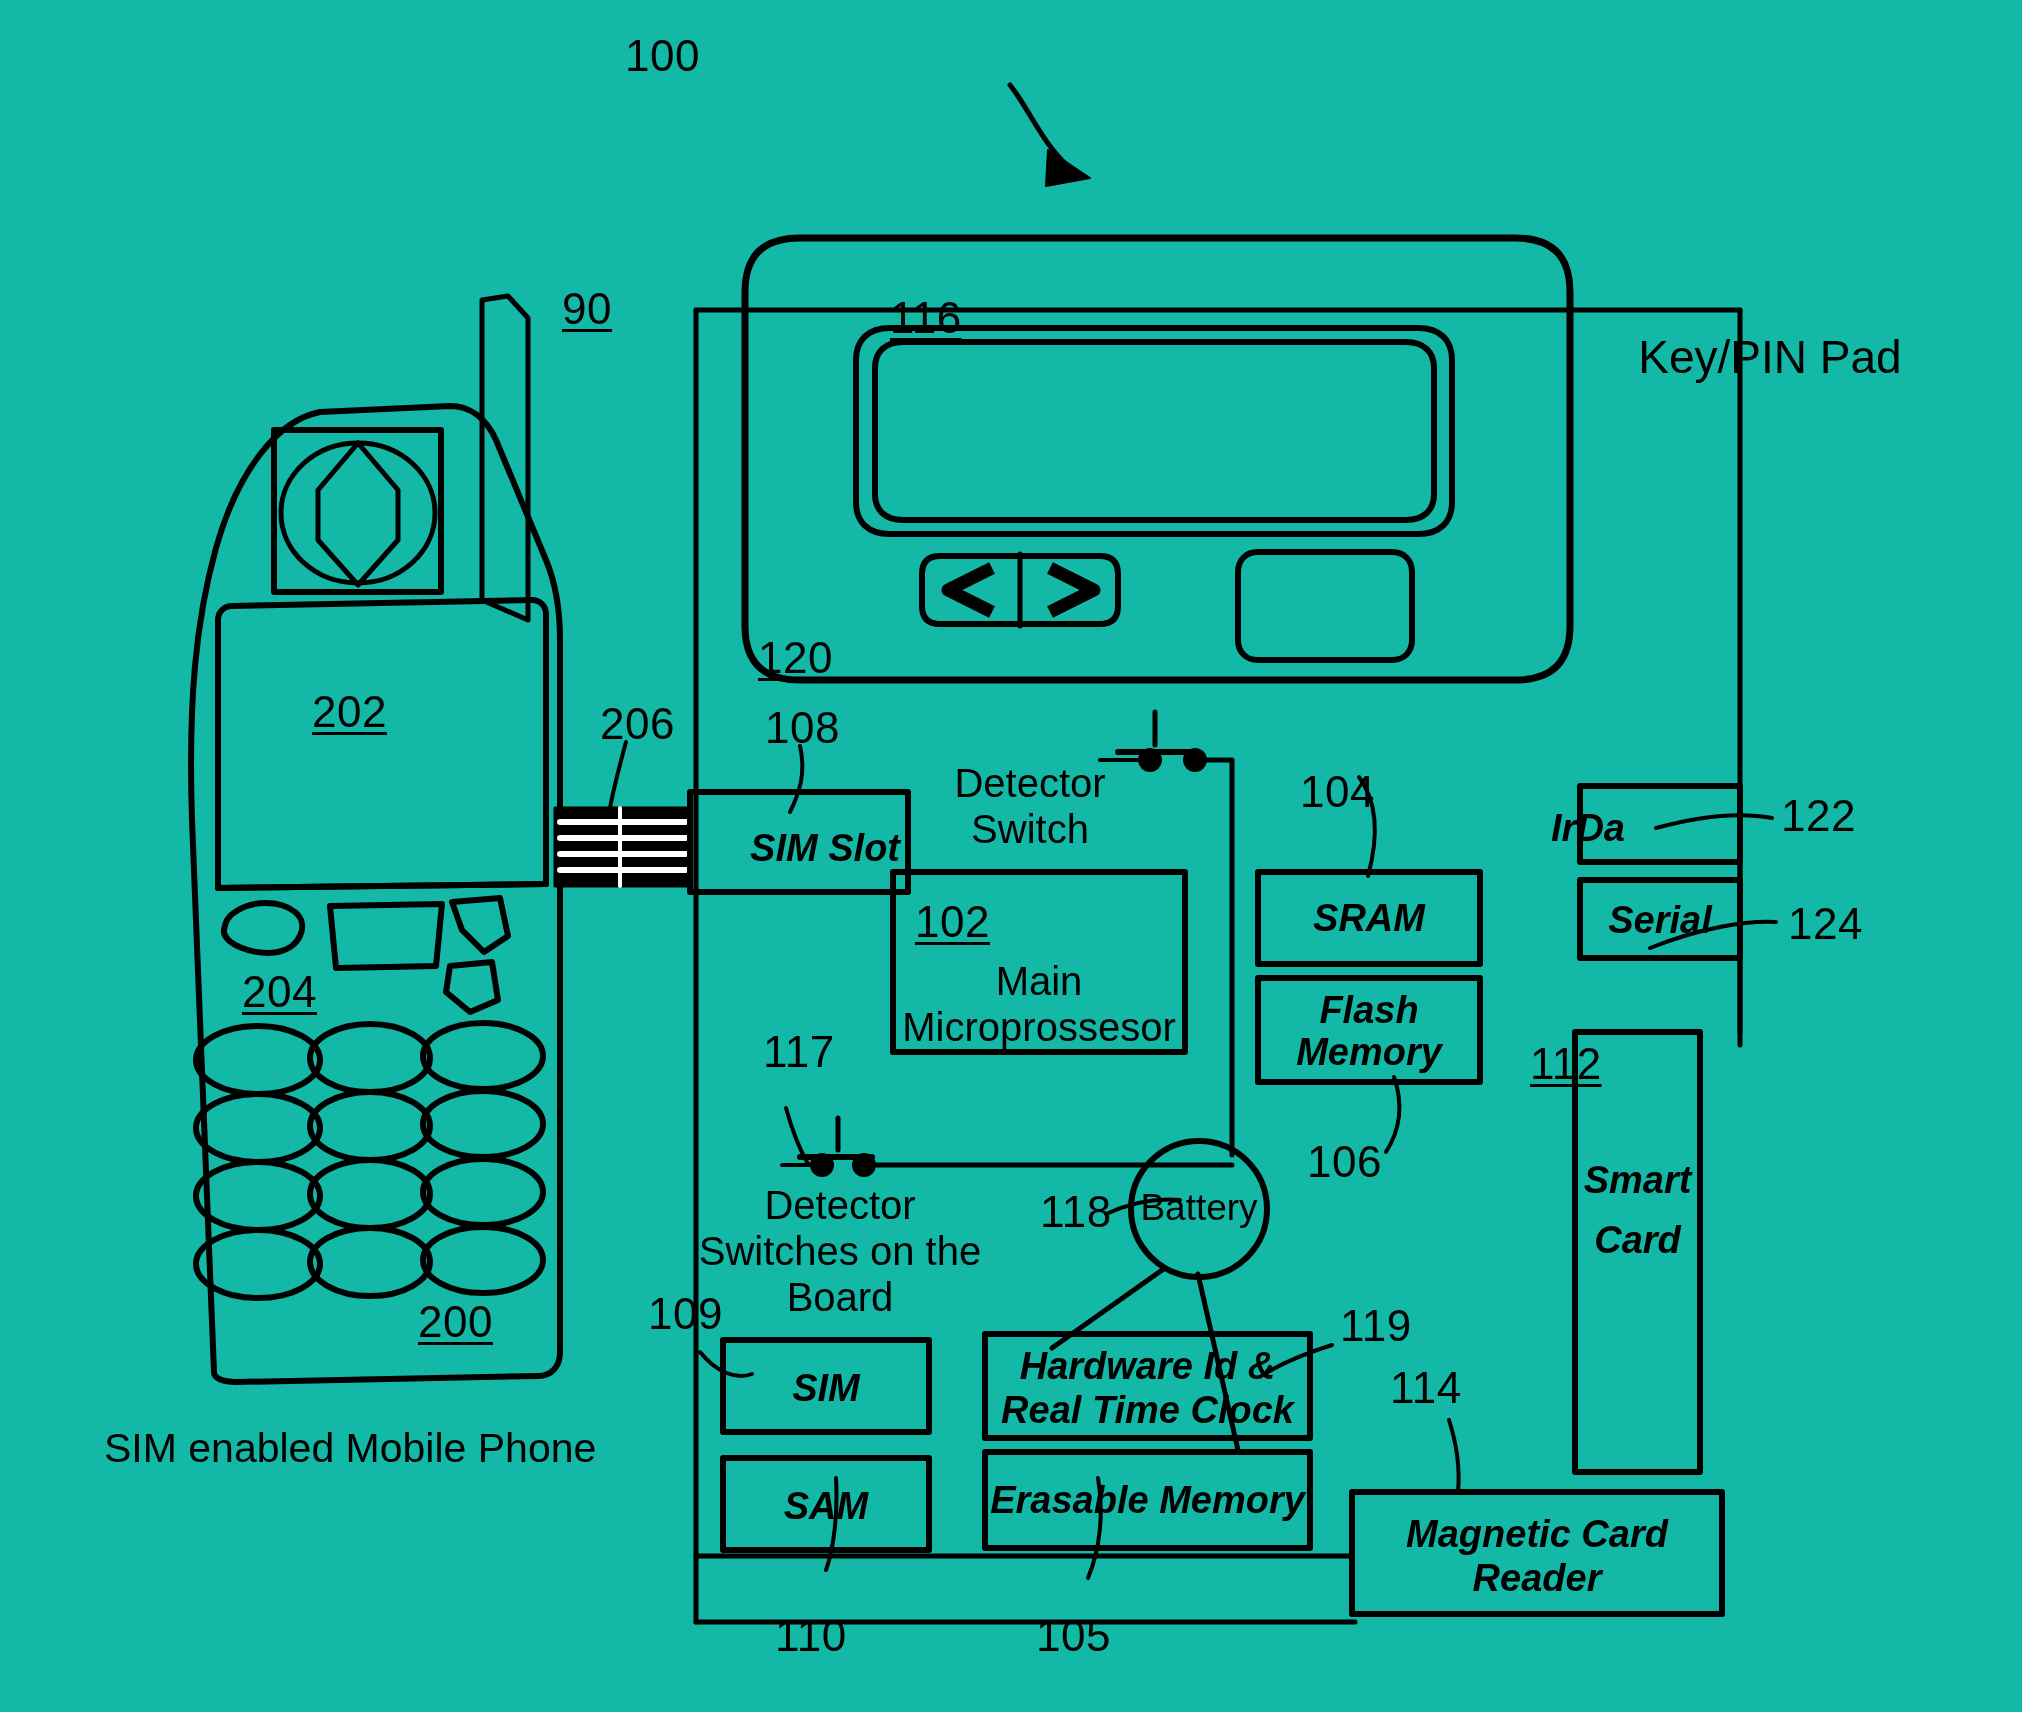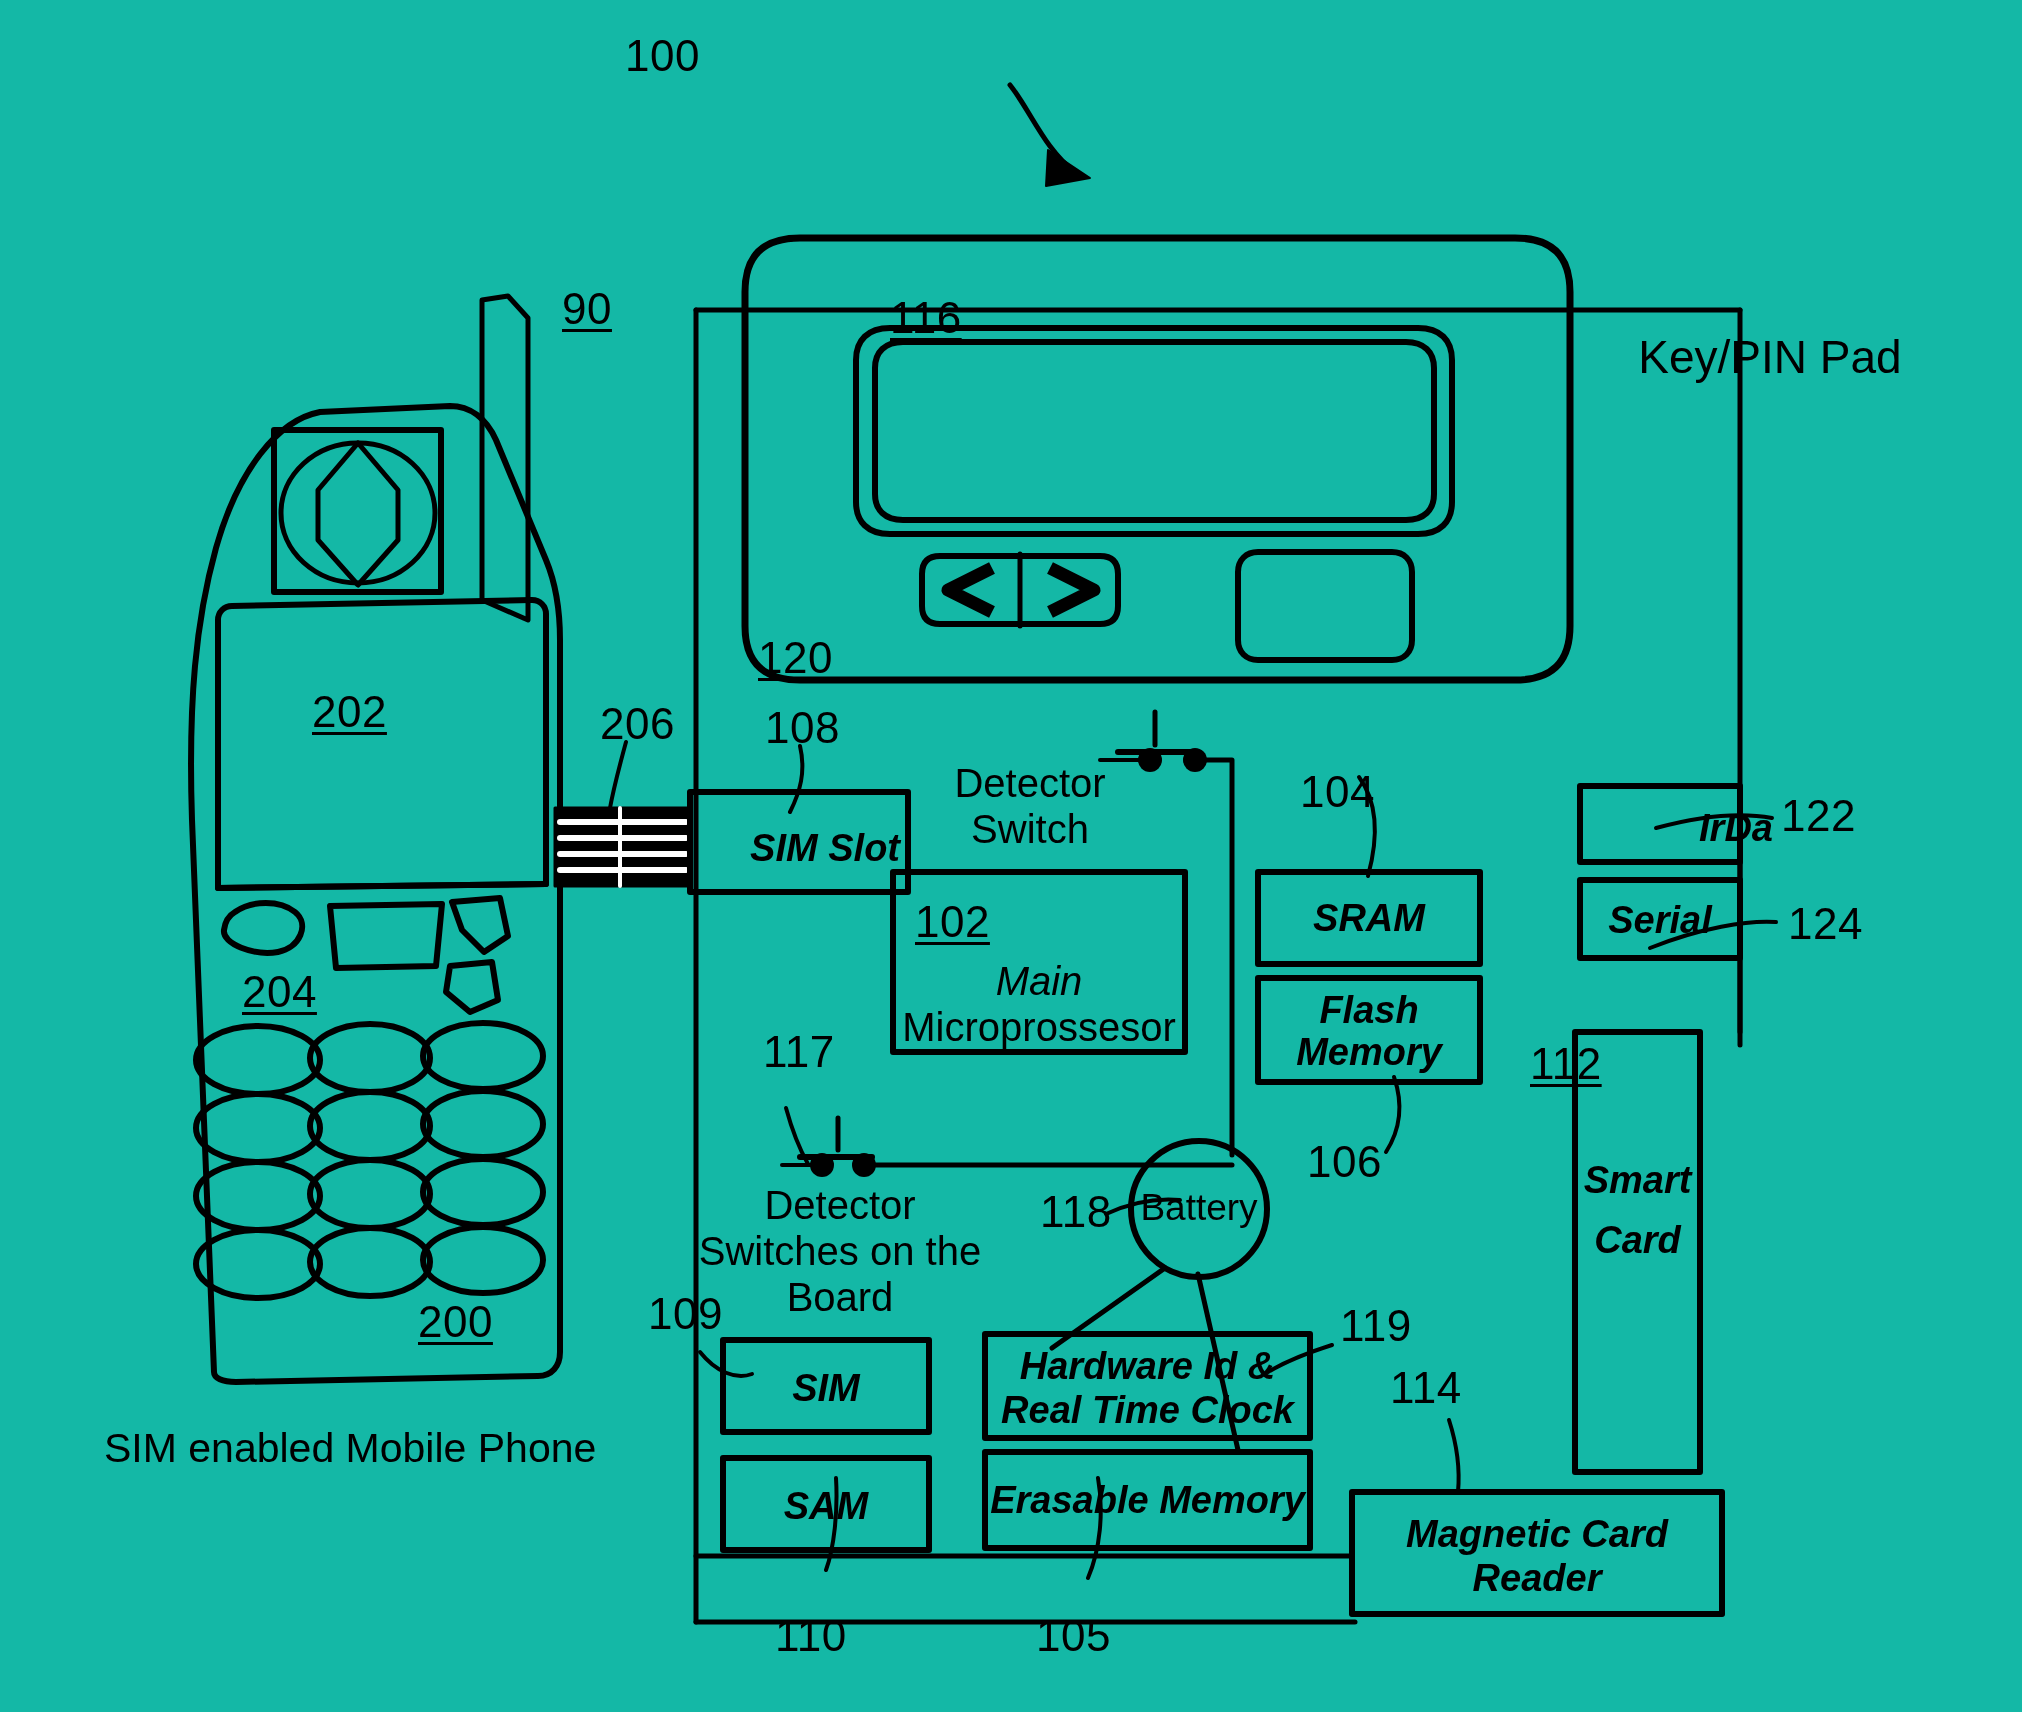--- a/index.html
+++ b/index.html
@@ -232,21 +232,21 @@
   <div class="lbl num" style="left:600px; top:698px;">206</div>
 
   <div class="lbl num" style="left:765px; top:702px;">108</div>
 
   <div class="lbl ital" style="left:710px; top:826px; width:190px;text-align:right;">SIM Slot</div>
 
   <div class="lbl plain ctr" style="left:905px; top:760px; width:250px;">Detector</div>
   <div class="lbl plain ctr" style="left:905px; top:806px; width:250px;">Switch</div>
 
   <div class="lbl num-u" style="left:915px; top:896px;">102</div>
-  <div class="lbl plain ctr" style="left:893px; top:958px; width:292px;font-style:italic;">Main</div>
+  <div class="lbl plain ctr" style="left:893px; top:958px; width:292px;">Main</div>
   <div class="lbl plain ctr" style="left:893px; top:1004px; width:292px;">Microprossesor</div>
 
   <div class="lbl num" style="left:1300px; top:766px;">104</div>
   <div class="lbl ital ctr" style="left:1258px; top:896px; width:222px;">SRAM</div>
 
   <div class="lbl ital ctr" style="left:1258px; top:988px; width:222px;">Flash</div>
   <div class="lbl ital ctr" style="left:1258px; top:1030px; width:222px;">Memory</div>
   <div class="lbl num" style="left:1307px; top:1136px;">106</div>
 
   <div class="lbl num" style="left:763px; top:1026px;">117</div>
@@ -268,21 +268,21 @@
   <div class="lbl ital ctr" style="left:985px; top:1344px; width:325px;">Hardware Id &amp;</div>
   <div class="lbl num" style="left:1340px; top:1300px;">119</div>
 
   <div class="lbl ital ctr" style="left:985px; top:1478px; width:325px;">Erasable Memory</div>
   <div class="lbl num" style="left:1036px; top:1610px;">105</div>
 
   <div class="lbl ital ctr" style="left:1352px; top:1512px; width:370px;">Magnetic Card</div>
   <div class="lbl ital ctr" style="left:1352px; top:1556px; width:370px;">Reader</div>
   <div class="lbl num" style="left:1390px; top:1362px;">114</div>
 
-  <div class="lbl ital ctr" style="left:1656px; top:806px; width:160px;">IrDa</div>
+  <div class="lbl ital ctr" style="left:1508px; top:806px; width:160px;">IrDa</div>
   <div class="lbl num" style="left:1781px; top:790px;">122</div>
 
   <div class="lbl ital ctr" style="left:1580px; top:898px; width:160px;">Serial</div>
   <div class="lbl num" style="left:1788px; top:898px;">124</div>
 
   <div class="lbl num-u" style="left:1530px; top:1038px;">112</div>
   <div class="lbl ital ctr" style="left:1575px; top:1158px; width:125px;">Smart</div>
   <div class="lbl ital ctr" style="left:1575px; top:1218px; width:125px;">Card</div>
 
   <div class="lbl num-u" style="left:312px; top:686px;">202</div>

